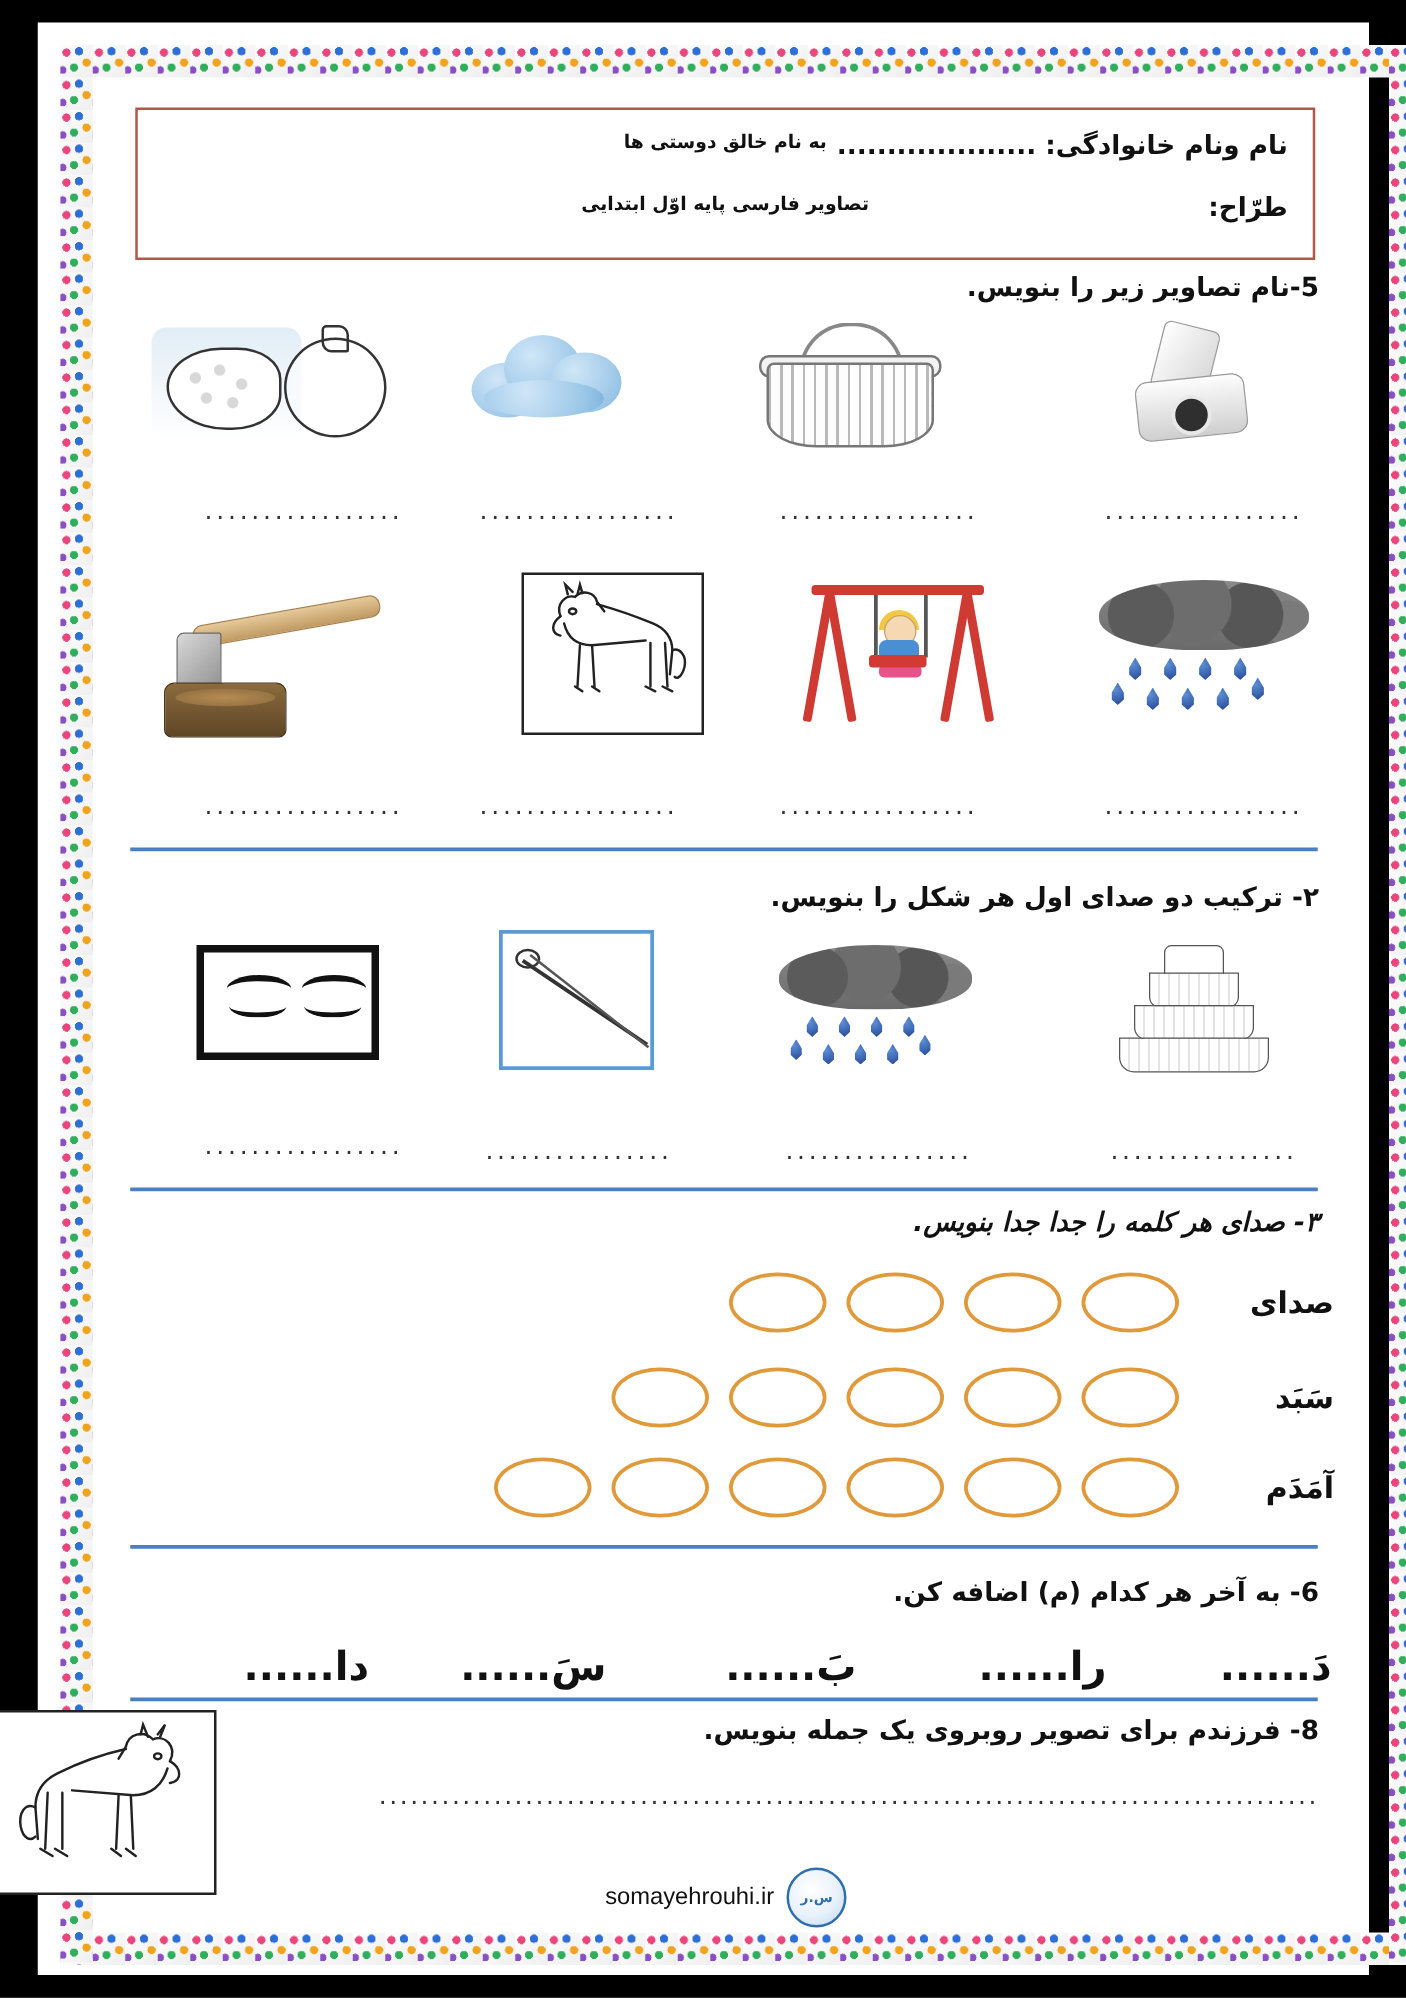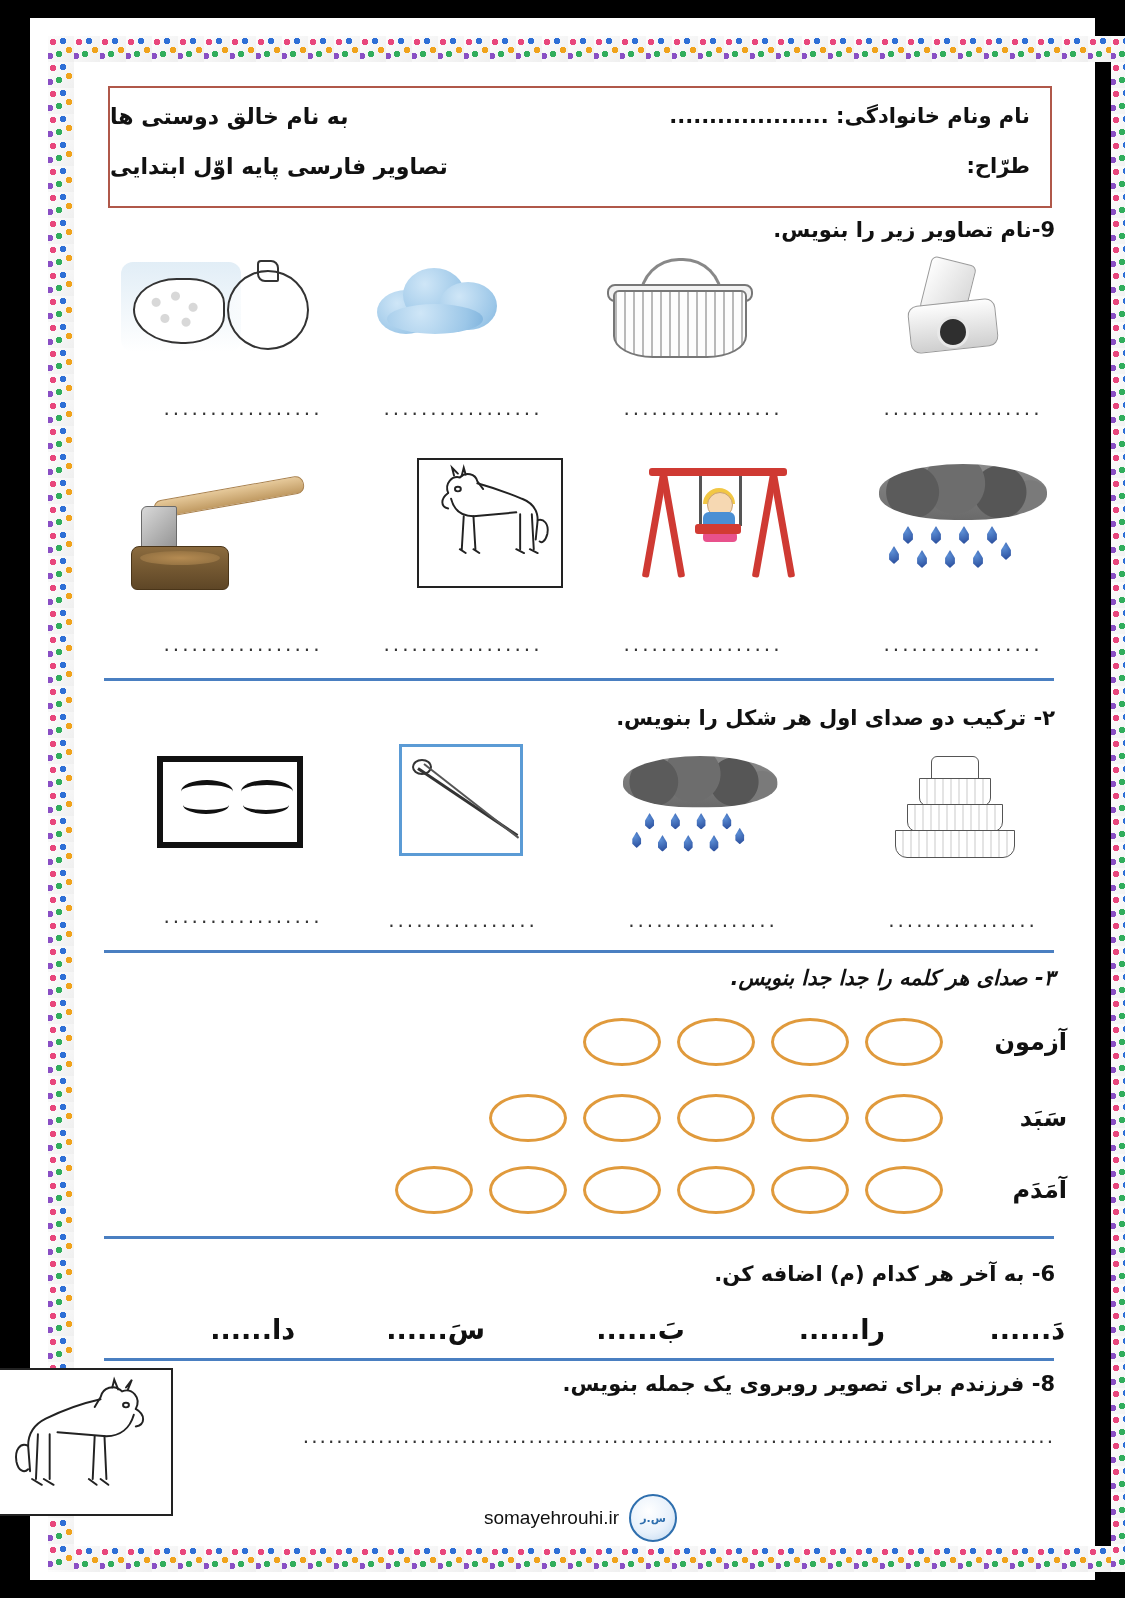--- a/index.html
+++ b/index.html
@@ -72,22 +72,22 @@
     box-sizing: border-box;
     font-size: 21px;
     color: #111;
     font-weight: bold;
   }
   .hdr-row.r1 { top: 16px; padding-left: 48px; }
   .hdr-row.r2 { top: 66px; }
   .hdr-center {
     position: absolute;
     left: 0; right: 0;
-    text-align: left;
-    font-size: 22px;
+    text-align: center;
+    font-size: 15px;
     font-weight: bold;
     color: #111;
   }
   .hdr-center.c1 { top: 16px; }
   .hdr-center.c2 { top: 66px; }
   .hdr-left { text-align: left; }
 
   
   .q-title {
     position: absolute;
@@ -361,21 +361,21 @@
     font-size: 24px;
     font-weight: bold;
     color: #111;
     width: 110px;
     text-align: right;
   }
 
   
   .q4item {
     position: absolute;
-    font-size: 27px;
+    font-size: 32px;
     font-weight: bold;
     color: #111;
     white-space: nowrap;
   }
 
   
   .footer {
     position: absolute;
     left: 0; right: 0;
     bottom: 4px;
@@ -424,21 +424,21 @@
           <span class="hdr-left"></span>
         </div>
         <div class="hdr-center c1">به نام خالق دوستی ها</div>
         <div class="hdr-row r2">
           <span>طرّاح:</span>
           <span class="hdr-left"></span>
         </div>
         <div class="hdr-center c2">تصاویر فارسی پایه اوّل ابتدایی</div>
       </div>
 
-      <div class="q-title" style="top:152px;">9-نام تصاویر زیر را بنویس.</div>
+      <div class="q-title" style="top:152px;">5-نام تصاویر زیر را بنویس.</div>
 
       <div class="pic" style="right:70px; top:190px;">
         <div class="device">
             <div class="top"></div>
             <div class="base"></div>
             <div class="wheel"></div>
           </div>
       </div>
       <div class="pic" style="right:330px; top:196px;">
         <div class="basket">
@@ -578,21 +578,21 @@
 
       <div class="cell-dots" style="right:40px;  top:842px;">................</div>
       <div class="cell-dots" style="right:300px; top:842px;">................</div>
       <div class="cell-dots" style="right:540px; top:842px;">................</div>
       <div class="cell-dots" style="right:760px; top:838px;">.................</div>
 
       <div class="rule" style="top:884px;"></div>
 
       <div class="q-title" style="top:900px;font-style:italic;">۳- صدای هر کلمه را جدا جدا بنویس.</div>
 
-      <div class="word" style="right:16px; top:962px;">آزمون</div>
+      <div class="word" style="right:16px; top:962px;">صدای</div>
       <div class="oval" style="right:140px; top:952px;"></div>
       <div class="oval" style="right:234px; top:952px;"></div>
       <div class="oval" style="right:328px; top:952px;"></div>
       <div class="oval" style="right:422px; top:952px;"></div>
 
       <div class="word" style="right:16px; top:1038px;">سَبَد</div>
       <div class="oval" style="right:140px; top:1028px;"></div>
       <div class="oval" style="right:234px; top:1028px;"></div>
       <div class="oval" style="right:328px; top:1028px;"></div>
       <div class="oval" style="right:422px; top:1028px;"></div>

